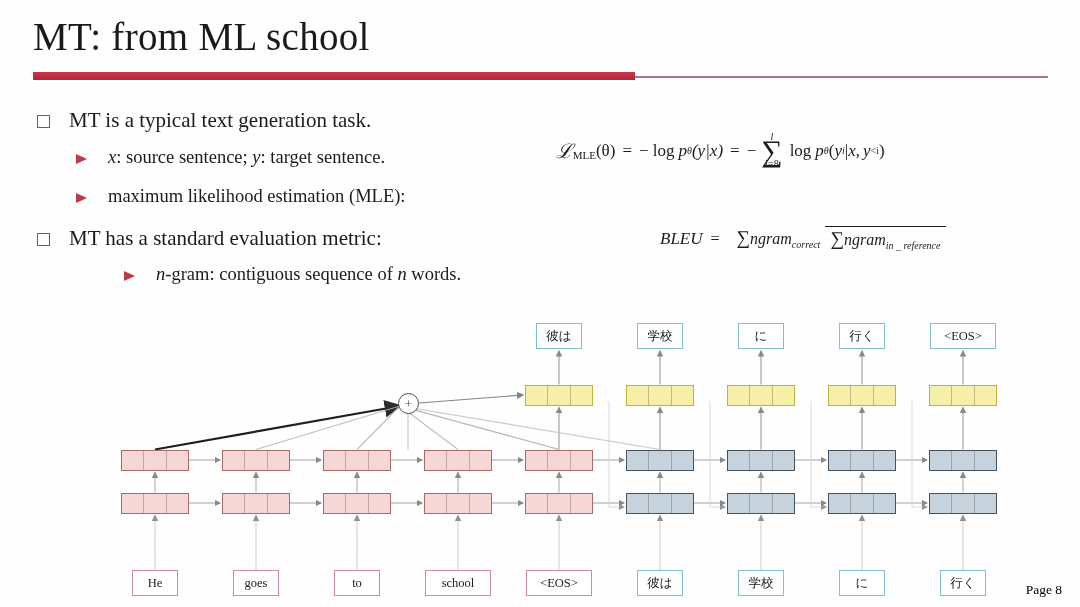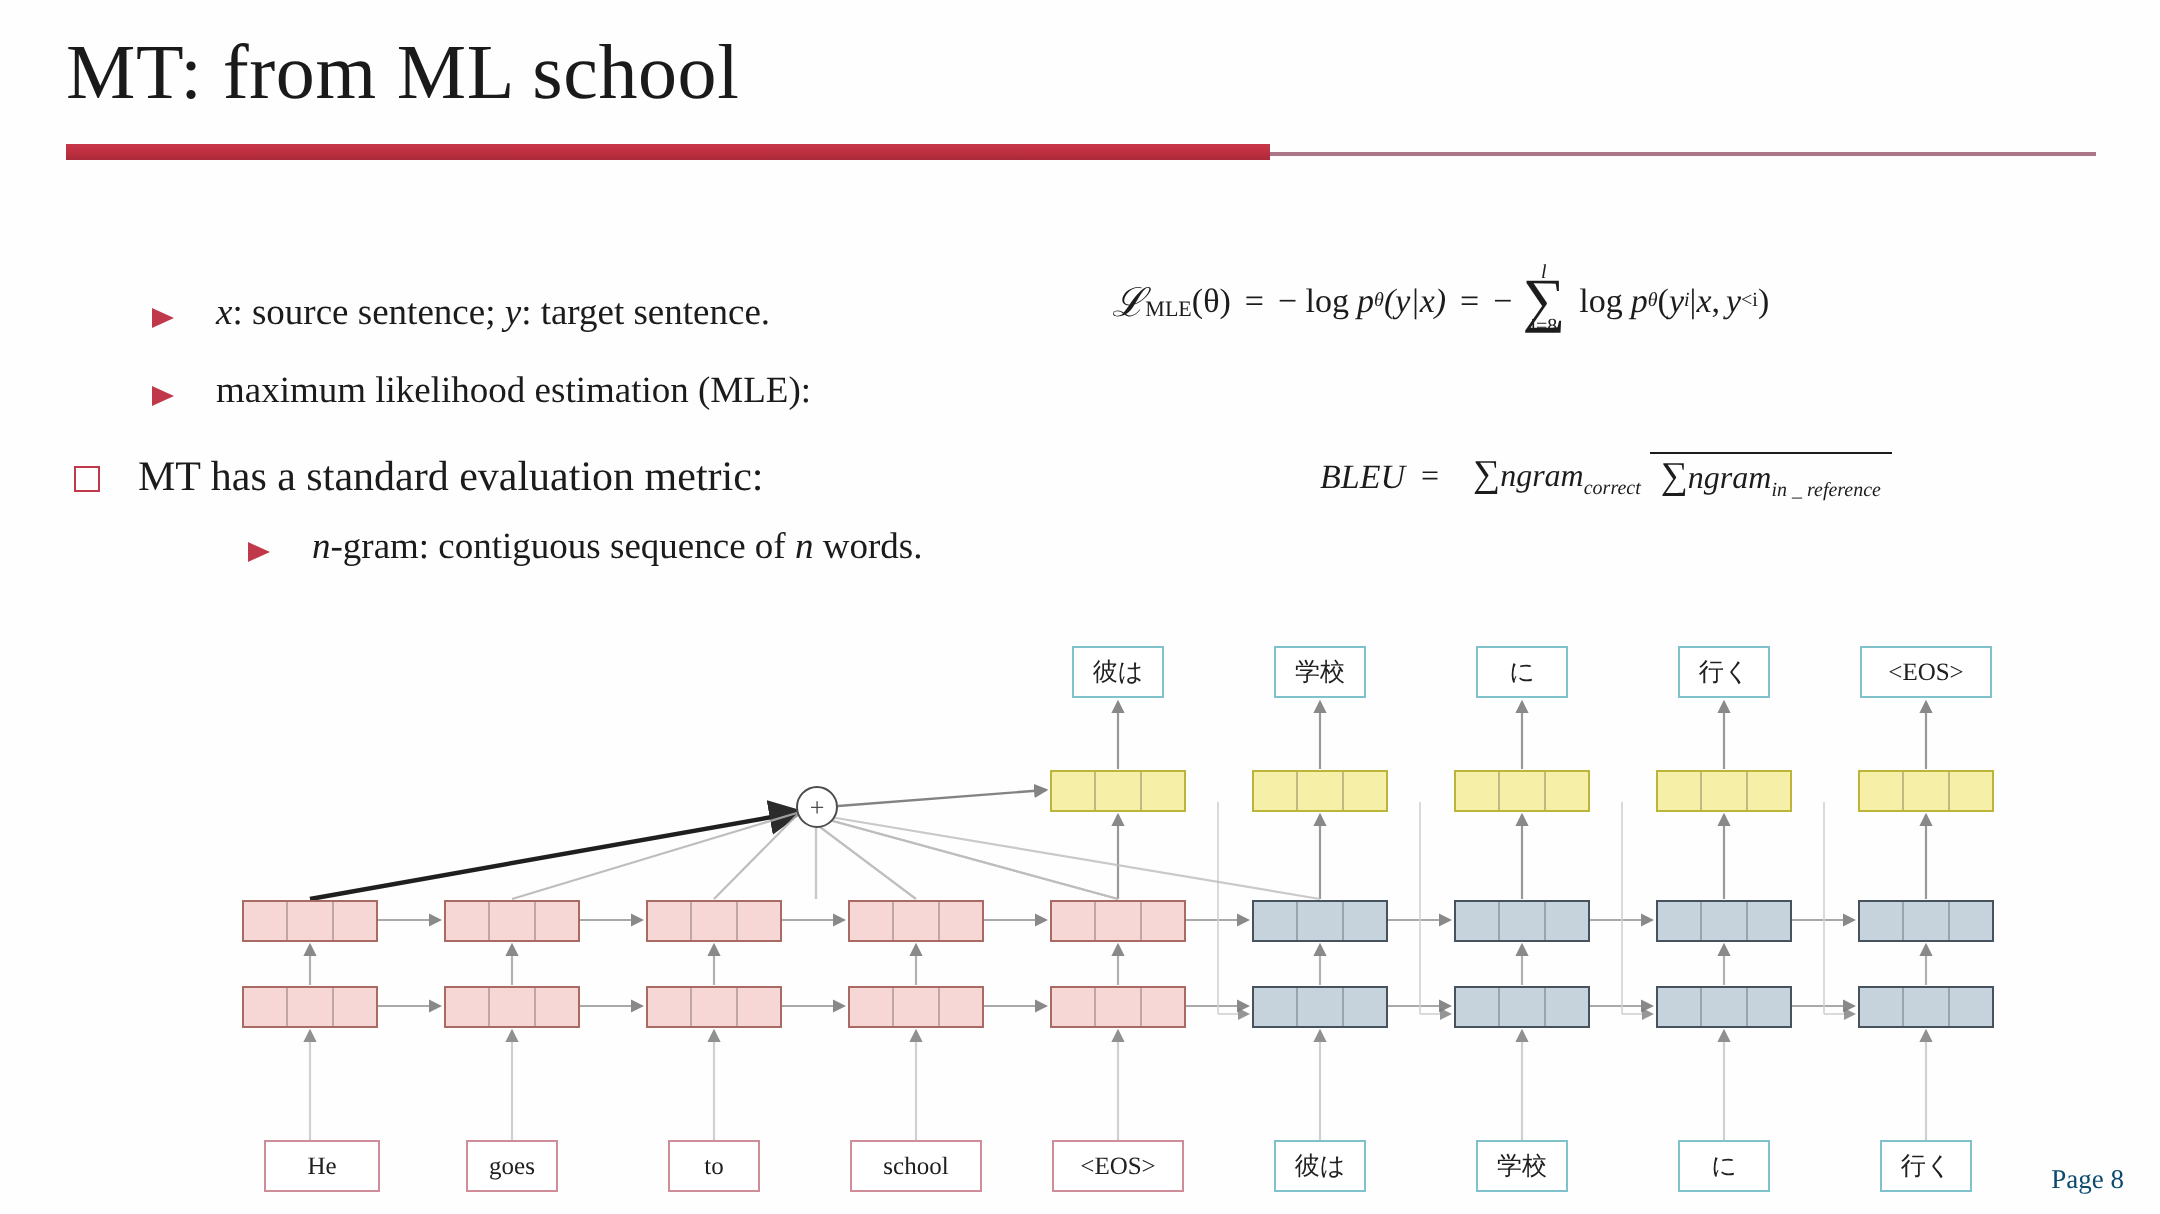--- a/index.html
+++ b/index.html
@@ -176,33 +176,37 @@
     display: flex; align-items: center; justify-content: center;
     font-size: 13px; color: #4c4c4c;
     line-height: 1;
   }
 
   
   #page-num {
     position: absolute;
     right: 18px; bottom: 9px;
     font-size: 13.5px;
-    color: #0c4a6e;
+    color: #000000;
     font-family: "Liberation Serif", "DejaVu Serif", serif;
   }
 </style>
 </head>
 <body>
 
 <div id="slide">
 
   <div id="title">MT: from ML school</div>
   <div id="title-rule-thin"></div>
   <div id="title-rule-thick"></div>
 
+  <div class="bullet-l1" style="left:37px; top:108px;">
+    <span class="marker"></span>
+    <span>MT is a typical text generation task.</span>
+  </div>
 
   <div class="bullet-l2" style="left:76px; top:186px;">
     <span class="marker"></span>
     <span>maximum likelihood estimation (MLE):</span>
   </div>
 
   <div class="bullet-l2" style="left:76px; top:147px;">
     <span class="marker"></span>
     <span><span class="it">x</span><span>: source sentence; </span><span class="it">y</span><span>: target sentence.</span></span>
   </div>
@@ -439,21 +443,21 @@
         <div class="cell cell-att" style="left: 828px; top: 84.5px; width: 68px; height: 21px;">
           <span class="seg"></span>
           <span class="seg"></span>
           <span class="seg"></span>
         </div>
         <div class="cell cell-att" style="left: 929px; top: 84.5px; width: 68px; height: 21px;">
           <span class="seg"></span>
           <span class="seg"></span>
           <span class="seg"></span>
         </div>
-        <div class="tokbox tok-src" style="left: 132px; top: 270px; width: 58px; height: 26px;">He</div>
+        <div class="tokbox tok-src" style="left: 132px; top: 270px; width: 46px; height: 26px;">He</div>
         <div class="tokbox tok-src" style="left: 233px; top: 270px; width: 46px; height: 26px;">goes</div>
         <div class="tokbox tok-src" style="left: 334px; top: 270px; width: 46px; height: 26px;">to</div>
         <div class="tokbox tok-src" style="left: 425px; top: 270px; width: 66px; height: 26px;">school</div>
         <div class="tokbox tok-src" style="left: 526px; top: 270px; width: 66px; height: 26px;">&lt;EOS&gt;</div>
         <div class="tokbox tok-tgt" style="left: 637px; top: 270px; width: 46px; height: 26px;">彼は</div>
         <div class="tokbox tok-tgt" style="left: 738px; top: 270px; width: 46px; height: 26px;">学校</div>
         <div class="tokbox tok-tgt" style="left: 839px; top: 270px; width: 46px; height: 26px;">に</div>
         <div class="tokbox tok-tgt" style="left: 940px; top: 270px; width: 46px; height: 26px;">行く</div>
         <div class="tokbox tok-out" style="left: 536px; top: 23px; width: 46px; height: 26px;">彼は</div>
         <div class="tokbox tok-out" style="left: 637px; top: 23px; width: 46px; height: 26px;">学校</div>

